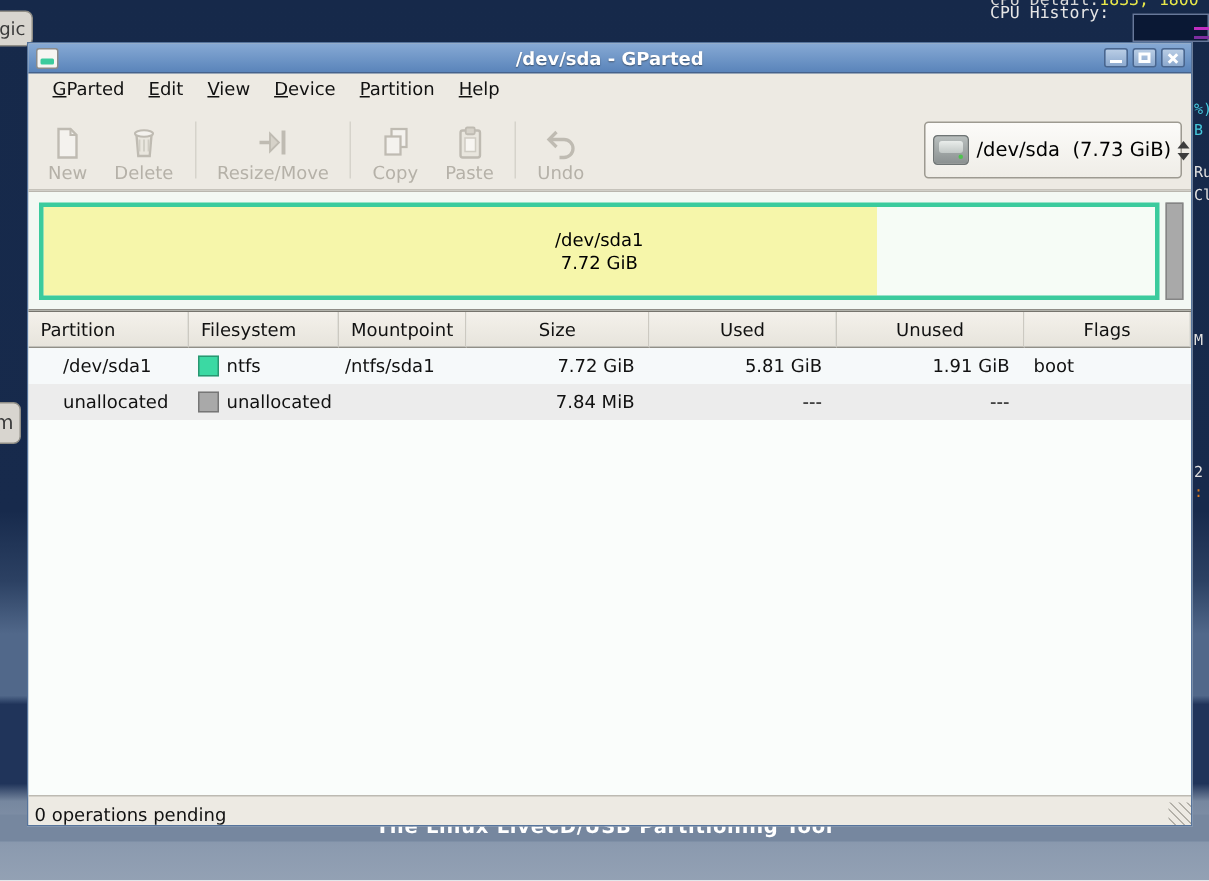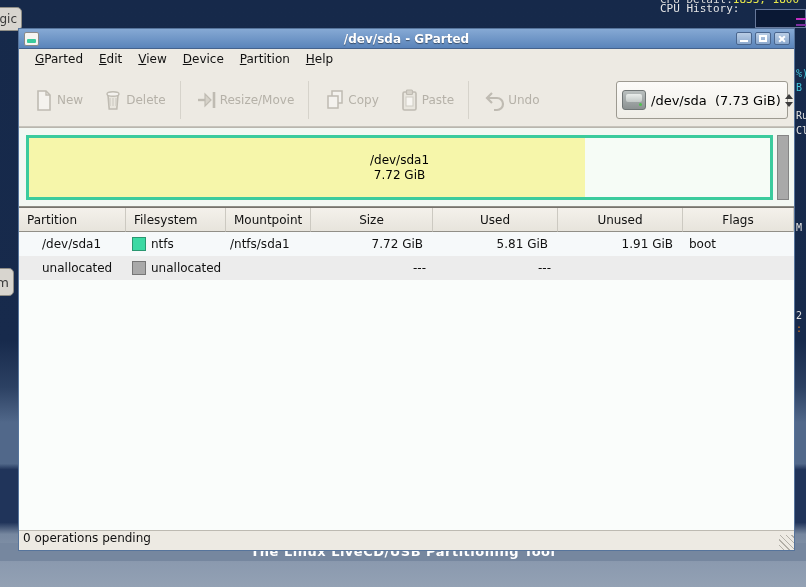--- a/index.html
+++ b/index.html
@@ -58,21 +58,21 @@
   .g-max { position:absolute; left:3px; top:2px; right:3px; bottom:2px; border:2px solid #fff; }
   .g-x1,.g-x2 { position:absolute; left:3px; right:3px; top:5px; height:2px; background:#fff; }
   .g-x1 { transform:rotate(45deg); } .g-x2 { transform:rotate(-45deg); }
   
   .menubar { height:25px; flex:0 0 25px; display:flex; padding-left:8px; background:#edeae3; }
   .menu-item { display:inline-block; padding:3px 8px; font-size:12px; color:#111; }
   .menu-item::first-letter { text-decoration:underline; }
   
   .toolbar { height:53px; flex:0 0 53px; display:flex; align-items:stretch;
     background:#edeae3; border-bottom:1px solid #c6c3bb; padding:2px 4px; }
-  .tb-btn { display:flex; align-items:center; justify-content:center;
+  .tb-btn { display:flex; flex-direction:column; align-items:center; justify-content:flex-end;
     padding:2px 9px; gap:1px; }
   .tb-label { font-size:12px; color:#b5b1a8; }
   .tb-sep { width:1px; background:#d6d3cb; margin:5px 5px; }
   .tb-spacer { flex:1; }
   .icon-svg { width:24px; height:24px; }
   
   .combo { align-self:center; width:172px; height:38px; display:flex; align-items:center;
     background:linear-gradient(#fcfbf9,#efede7); border:1px solid #9d9a91; border-radius:3px;
     padding:2px 5px; margin-right:2px; }
   .drive-icon { width:24px; height:20px; border-radius:3px; flex:0 0 24px;
@@ -108,21 +108,21 @@
   .c0 { width:107px; } .c1 { width:100px; } .c2 { width:85px; }
   .c3 { width:122px; } .c4 { width:125px; } .c5 { width:125px; } .c6 { width:111px; }
   .td.c0 { padding-left:23px; }
   .td.c1 { padding-left:6px; gap:5px;align-items:center; }
   .td.c2 { padding-left:4px; }
   .td.num { justify-content:flex-end; padding-right:10px; }
   .td.c6 { padding-left:6px; }
   .swatch { width:14px; height:14px; border:1px solid rgba(0,0,0,.3); flex:0 0 14px; }
   
   .statusbar { height:20px; flex:0 0 20px; background:#edeae3; border-top:1px solid #bdbab2;
-    display:flex; align-items:flex-start; padding-left:4px; font-size:12px; position:relative; }
+    display:flex; align-items:flex-end; padding-left:4px; font-size:12px; position:relative; }
   .grip { position:absolute; right:0; bottom:0; width:15px; height:15px;
     background:repeating-linear-gradient(45deg, transparent 0 3px, #b3b0a8 3px 4px); }
 </style>
 </head>
 <body>
 
 <div id="stage">
   <div class="desktop"></div>
 
   <div class="side-tab" style="left:-8px;top:7px;width:30px;height:24px;font-size:12px;">
@@ -272,20 +272,21 @@
         <div class="td c6">boot</div>
       </div>
 
       <div class="tr even">
         <div class="td c0">unallocated</div>
         <div class="td c1">
           <span class="swatch" style="background: rgb(169, 169, 169);"></span>
           <span>unallocated</span>
         </div>
         <div class="td c2"></div>
+        <div class="td c3 num">7.84 MiB</div>
         <div class="td c4 num">---</div>
         <div class="td c5 num">---</div>
         <div class="td c6"></div>
       </div>
     </div>
 
     <div class="statusbar">
       <span>0 operations pending</span>
       <div class="grip"></div>
     </div>

